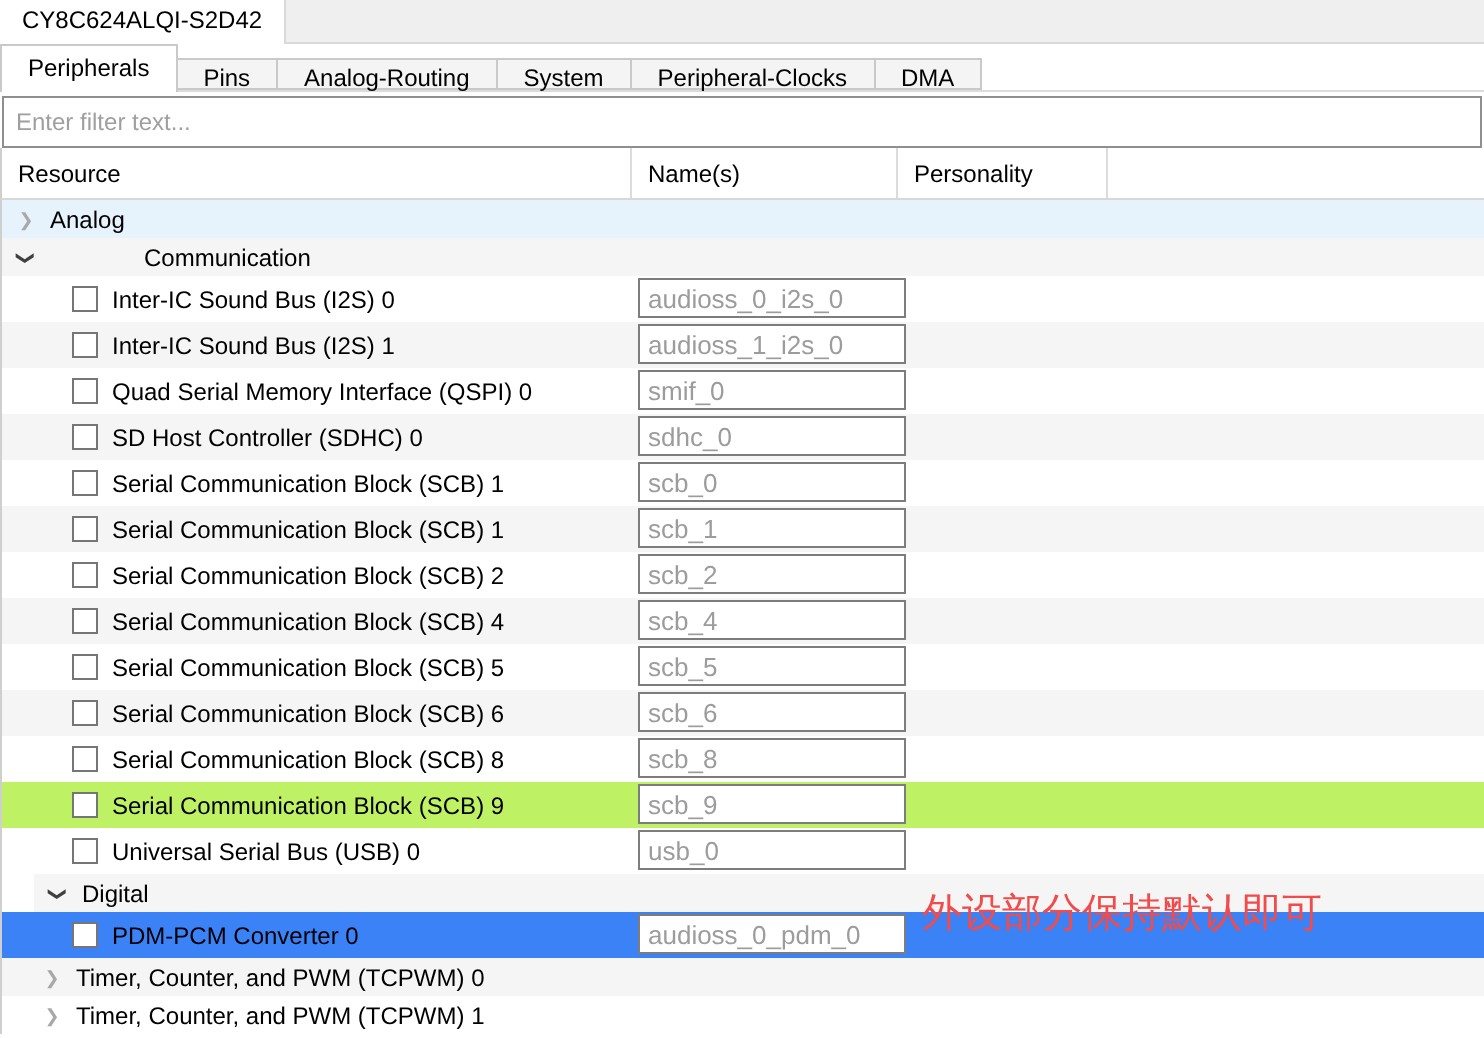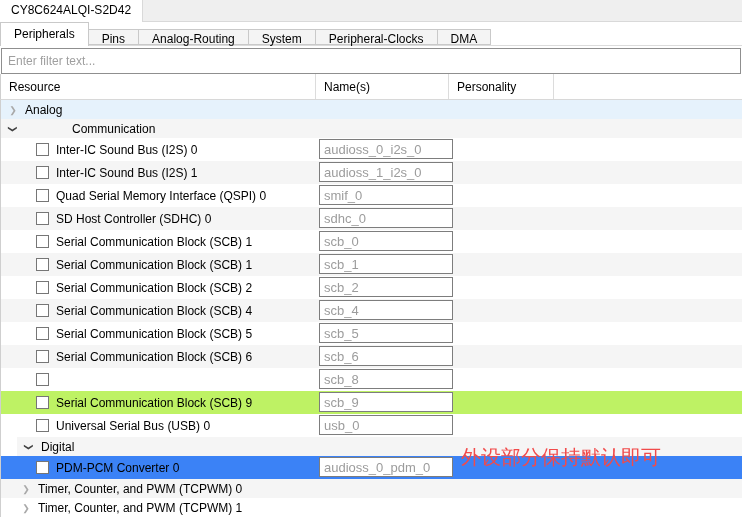--- a/index.html
+++ b/index.html
@@ -230,20 +230,21 @@
       <span class="rlabel">Serial Communication Block (SCB) 5</span>
       <input class="nameinput" type="text" disabled="" value="scb_5" style="">
     </div>
     <div class="trow leaf" style="background: rgb(245, 245, 245);">
       <span class="checkbox"></span>
       <span class="rlabel">Serial Communication Block (SCB) 6</span>
       <input class="nameinput" type="text" disabled="" value="scb_6" style="">
     </div>
     <div class="trow leaf" style="background: rgb(255, 255, 255);">
       <span class="checkbox"></span>
+      <span class="rlabel">Serial Communication Block (SCB) 8</span>
       <input class="nameinput" type="text" disabled="" value="scb_8" style="">
     </div>
     <div class="trow leaf" style="background: #bef264;">
       <span class="checkbox"></span>
       <span class="rlabel">Serial Communication Block (SCB) 9</span>
       <input class="nameinput" type="text" disabled="" value="scb_9" style="">
     </div>
     <div class="trow leaf" style="background: rgb(255, 255, 255);">
       <span class="checkbox"></span>
       <span class="rlabel">Universal Serial Bus (USB) 0</span>

